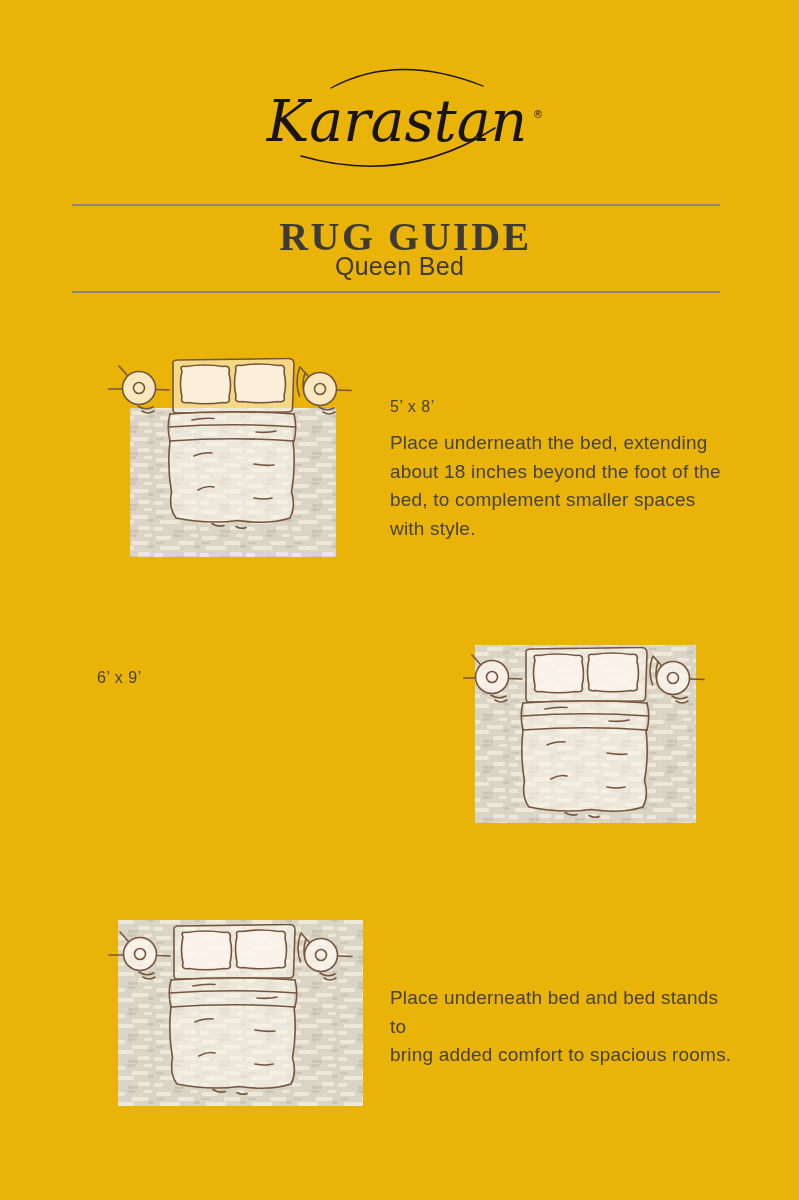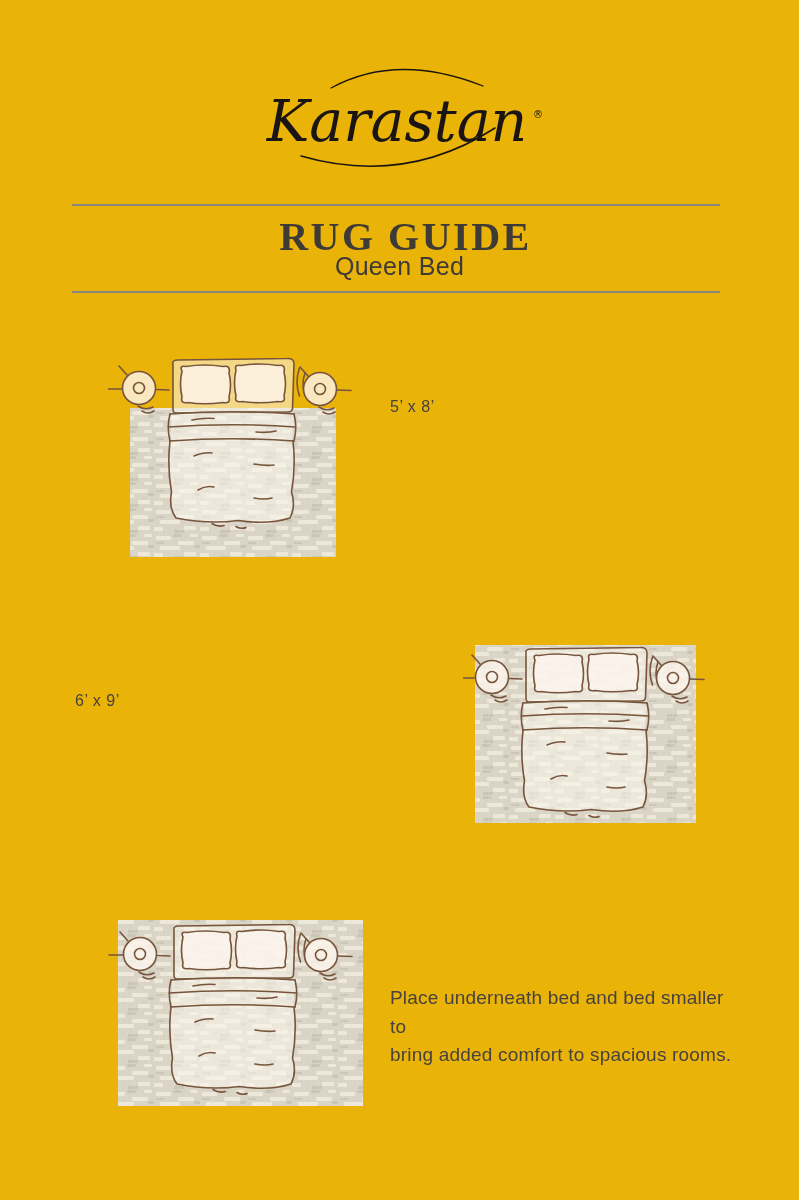--- a/index.html
+++ b/index.html
@@ -36,21 +36,21 @@
     font-weight:400;font-size:25px;line-height:32px;
     letter-spacing:0.3px;color:#3e3a36;
   }
   
   .illus{position:absolute;}
   .illus-1{left:108px;top:352px;}
   .illus-2{left:463px;top:640px;}
   .illus-3{left:108px;top:908px;}
   .sec-text{position:absolute;width:345px;}
   .sec-text-1{left:390px;top:394px;}
-  .sec-text-2{left:75px;top:665px;margin-top:23px;}
+  .sec-text-2{left:97px;top:665px;}
   .sec-text-3{left:390px;top:984px;}
   .size-label{
     font-size:16px;line-height:26px;letter-spacing:0.5px;
     color:#474240;margin:0 0 9px 0;font-weight:400;
   }
   .desc{
     font-size:19px;line-height:28.5px;letter-spacing:0.2px;
     color:#474240;margin:0;white-space:pre-line;font-weight:400;
   }
   svg{display:block;}
@@ -150,36 +150,40 @@
   <div class="rule rule-bottom"></div>
 
   <div class="illus illus-1">
     <svg width="270" height="225" viewBox="0 0 270 225">
       <rect x="22" y="56" width="206" height="149" fill="url(#rugtex)"></rect>
       <use href="#scene"></use>
     </svg>
   </div>
   <div class="sec-text sec-text-1">
     <p class="size-label">5’ x 8’</p>
+    <p class="desc">Place underneath the bed, extending
+about 18 inches beyond the foot of the
+bed, to complement smaller spaces
+with style.</p>
   </div>
 
   <div class="sec-text sec-text-2">
     <p class="size-label">6’ x 9’</p>
   </div>
   <div class="illus illus-2">
     <svg width="267" height="205" viewBox="0 0 267 205">
       <rect x="12" y="5" width="221" height="178" fill="url(#rugtex)"></rect>
       <use href="#scene" transform="translate(-2,1)"></use>
     </svg>
   </div>
 
   <div class="illus illus-3">
     <svg width="270" height="214" viewBox="0 0 270 214">
       <rect x="10" y="12" width="245" height="186" fill="url(#rugtex)"></rect>
       <use href="#scene" transform="translate(1,10)"></use>
     </svg>
   </div>
   <div class="sec-text sec-text-3">
-    <p class="desc">Place underneath bed and bed smaller to
+    <p class="desc">Place underneath bed and bed stands to
 bring added comfort to spacious rooms.</p>
   </div>
 
 </div>
 
 </body></html>

